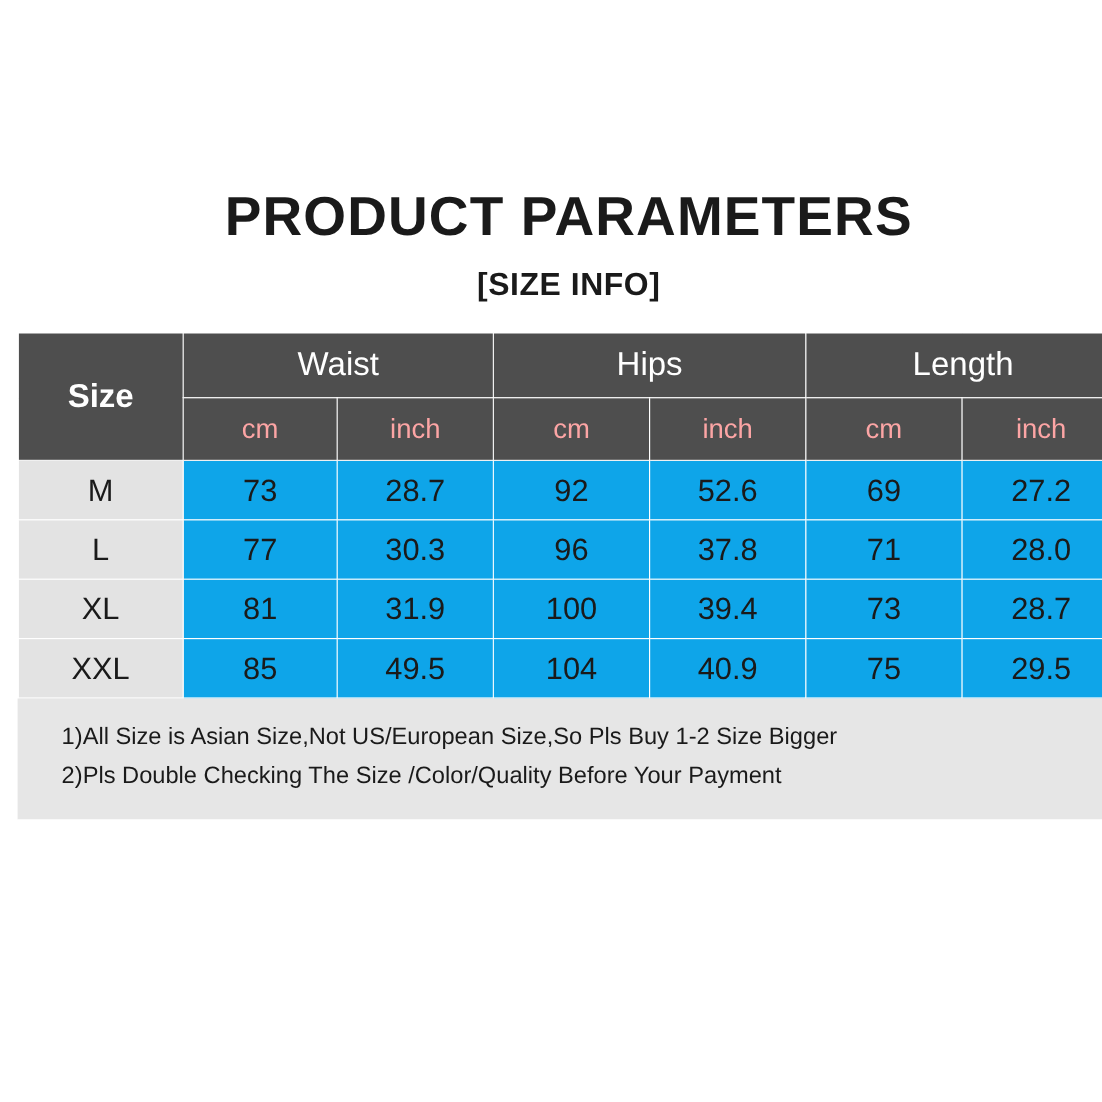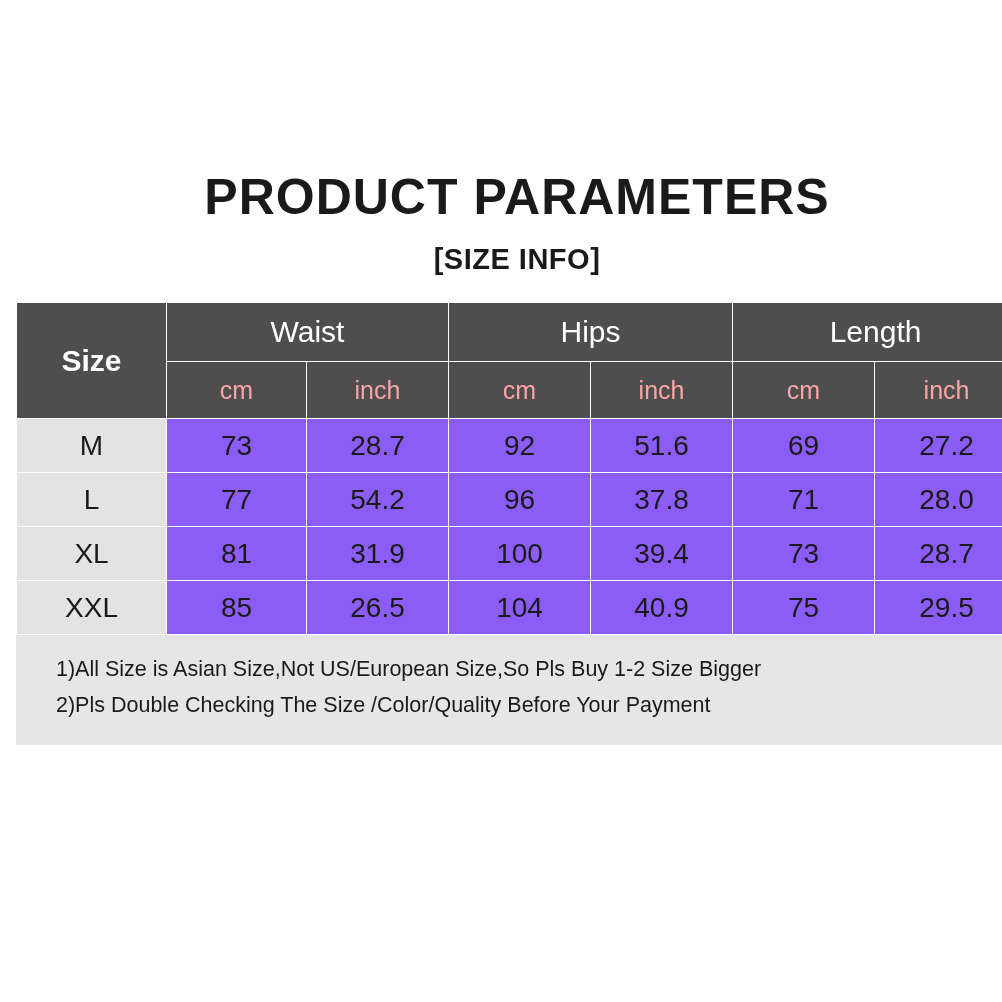--- a/index.html
+++ b/index.html
@@ -75,21 +75,21 @@
     font-weight: bold;
   }
   .hdr-unit {
     background: #4e4e4e;
     color: #fca5a5;
     height: 56px;
     font-size: 25px;
   }
   .data-row td {
     height: 53px;
-    background: #8b5cf6;
+    background: #0ea5e9;
     font-size: 28px;
     border: 1px solid #ffffff;
   }
   .data-row td.size-label {
     background: #e3e3e3;
   }
   .notes {
     background: #e6e6e6;
     padding: 16px 8px 22px 8px;
     font-size: 21.5px;
@@ -145,46 +145,46 @@
           <th class="hdr-unit">cm</th>
           <th class="hdr-unit">inch</th>
         </tr>
       </thead>
       <tbody>
         <tr class="data-row">
           <td class="size-label">M</td>
           <td>73</td>
           <td>28.7</td>
           <td>92</td>
-          <td>51.6</td>
+          <td>52.6</td>
           <td>69</td>
           <td>27.2</td>
         </tr>
         <tr class="data-row">
           <td class="size-label">L</td>
           <td>77</td>
-          <td>54.2</td>
+          <td>30.3</td>
           <td>96</td>
           <td>37.8</td>
           <td>71</td>
           <td>28.0</td>
         </tr>
         <tr class="data-row">
           <td class="size-label">XL</td>
           <td>81</td>
           <td>31.9</td>
           <td>100</td>
           <td>39.4</td>
           <td>73</td>
           <td>28.7</td>
         </tr>
         <tr class="data-row">
           <td class="size-label">XXL</td>
           <td>85</td>
-          <td>26.5</td>
+          <td>49.5</td>
           <td>104</td>
           <td>40.9</td>
           <td>75</td>
           <td>29.5</td>
         </tr>
       </tbody>
     </table>
 
     <div class="notes">
       <div>1)All Size is Asian Size,Not US/European Size,So Pls Buy 1-2 Size Bigger</div>

